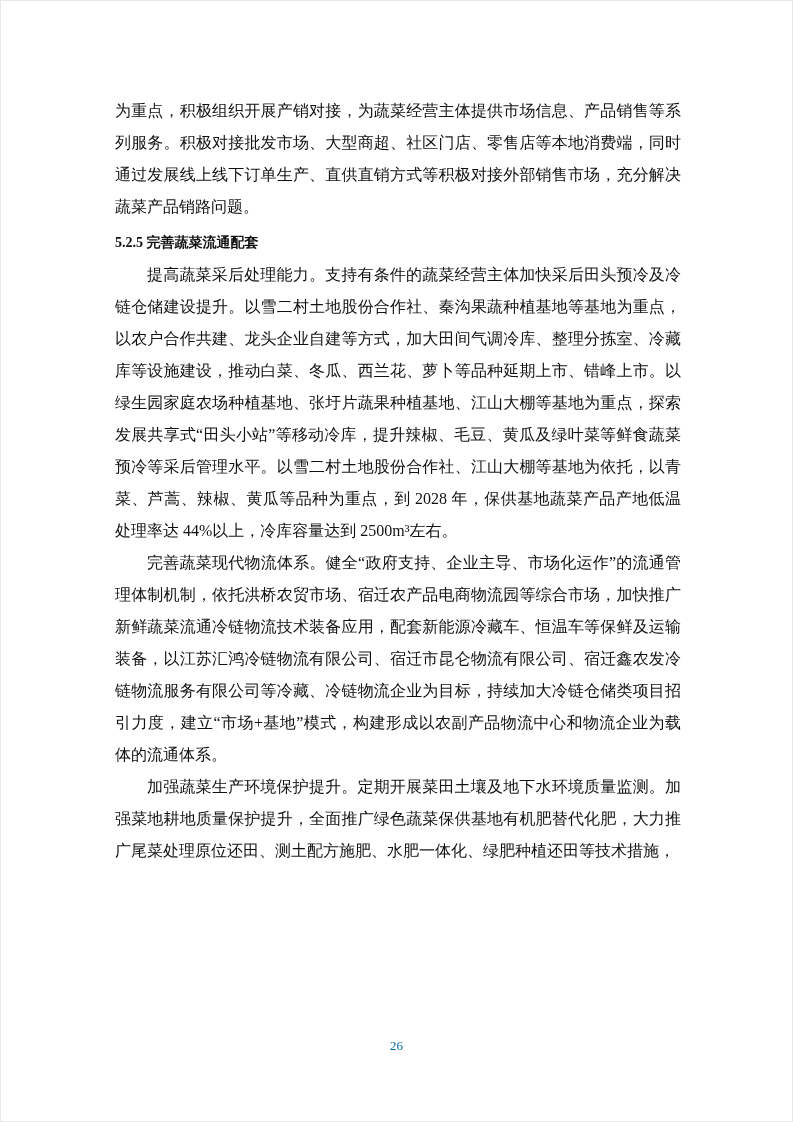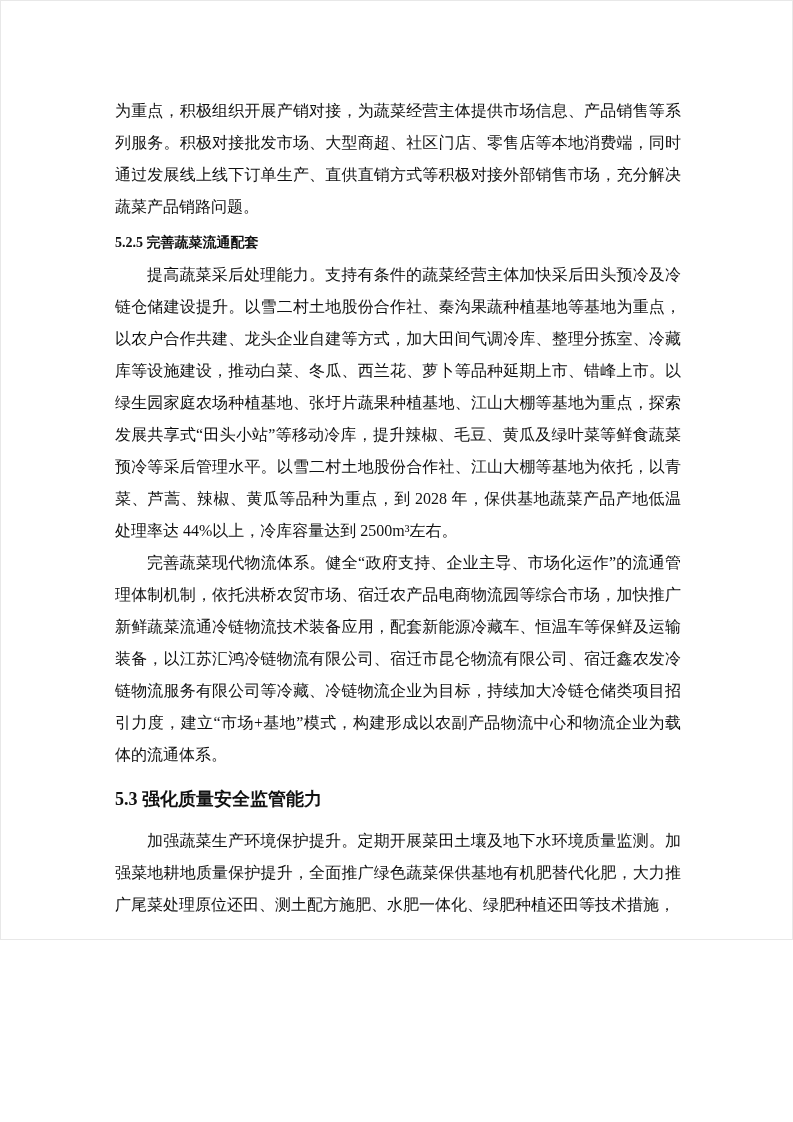--- a/index.html
+++ b/index.html
@@ -3,21 +3,21 @@
 <meta charset="utf-8">
 <style>
   html, body {
     margin: 0;
     padding: 0;
     background: #ffffff;
   }
   .page {
     position: relative;
     width: 793px;
-    height: 940px;
+    height: 1122px;
     margin: 0 auto;
     background: #ffffff;
     box-shadow: inset 0 0 0 1px #e8e8e8;
     font-family: "Liberation Serif", "DejaVu Serif", serif;
     color: #111111;
     overflow: hidden;
   }
   .content {
     position: absolute;
     left: 115px;
@@ -69,21 +69,20 @@
   <div class="content">
 
     <p class="body">为重点，积极组织开展产销对接，为蔬菜经营主体提供市场信息、产品销售等系列服务。积极对接批发市场、大型商超、社区门店、零售店等本地消费端，同时通过发展线上线下订单生产、直供直销方式等积极对接外部销售市场，充分解决蔬菜产品销路问题。</p>
 
     <h3 class="h-sub">5.2.5 完善蔬菜流通配套</h3>
 
     <p class="body indent"><span class="lead">提高蔬菜采后处理能力。</span><span>支持有条件的蔬菜经营主体加快采后田头预冷及冷链仓储建设提升。以雪二村土地股份合作社、秦沟果蔬种植基地等基地为重点，以农户合作共建、龙头企业自建等方式，加大田间气调冷库、整理分拣室、冷藏库等设施建设，推动白菜、冬瓜、西兰花、萝卜等品种延期上市、错峰上市。以绿生园家庭农场种植基地、张圩片蔬果种植基地、江山大棚等基地为重点，探索发展共享式“田头小站”等移动冷库，提升辣椒、毛豆、黄瓜及绿叶菜等鲜食蔬菜预冷等采后管理水平。以雪二村土地股份合作社、江山大棚等基地为依托，以青菜、芦蒿、辣椒、黄瓜等品种为重点，到 2028 年，保供基地蔬菜产品产地低温处理率达 44%以上，冷库容量达到 2500m³左右。</span></p>
 
     <p class="body indent"><span class="lead">完善蔬菜现代物流体系。</span><span>健全“政府支持、企业主导、市场化运作”的流通管理体制机制，依托洪桥农贸市场、宿迁农产品电商物流园等综合市场，加快推广新鲜蔬菜流通冷链物流技术装备应用，配套新能源冷藏车、恒温车等保鲜及运输装备，以江苏汇鸿冷链物流有限公司、宿迁市昆仑物流有限公司、宿迁鑫农发冷链物流服务有限公司等冷藏、冷链物流企业为目标，持续加大冷链仓储类项目招引力度，建立“市场+基地”模式，构建形成以农副产品物流中心和物流企业为载体的流通体系。</span></p>
 
-    <h2 class="h-sec">5.3 强化质量安全监管能力</h2>
 
 
 
     <p class="body indent"><span class="lead">加强蔬菜生产环境保护提升。</span><span>定期开展菜田土壤及地下水环境质量监测。加强菜地耕地质量保护提升，全面推广绿色蔬菜保供基地有机肥替代化肥，大力推广尾菜处理原位还田、测土配方施肥、水肥一体化、绿肥种植还田等技术措施，</span></p>
 
   </div>
 
   <div class="footer">
     <span>26</span>
   </div>

